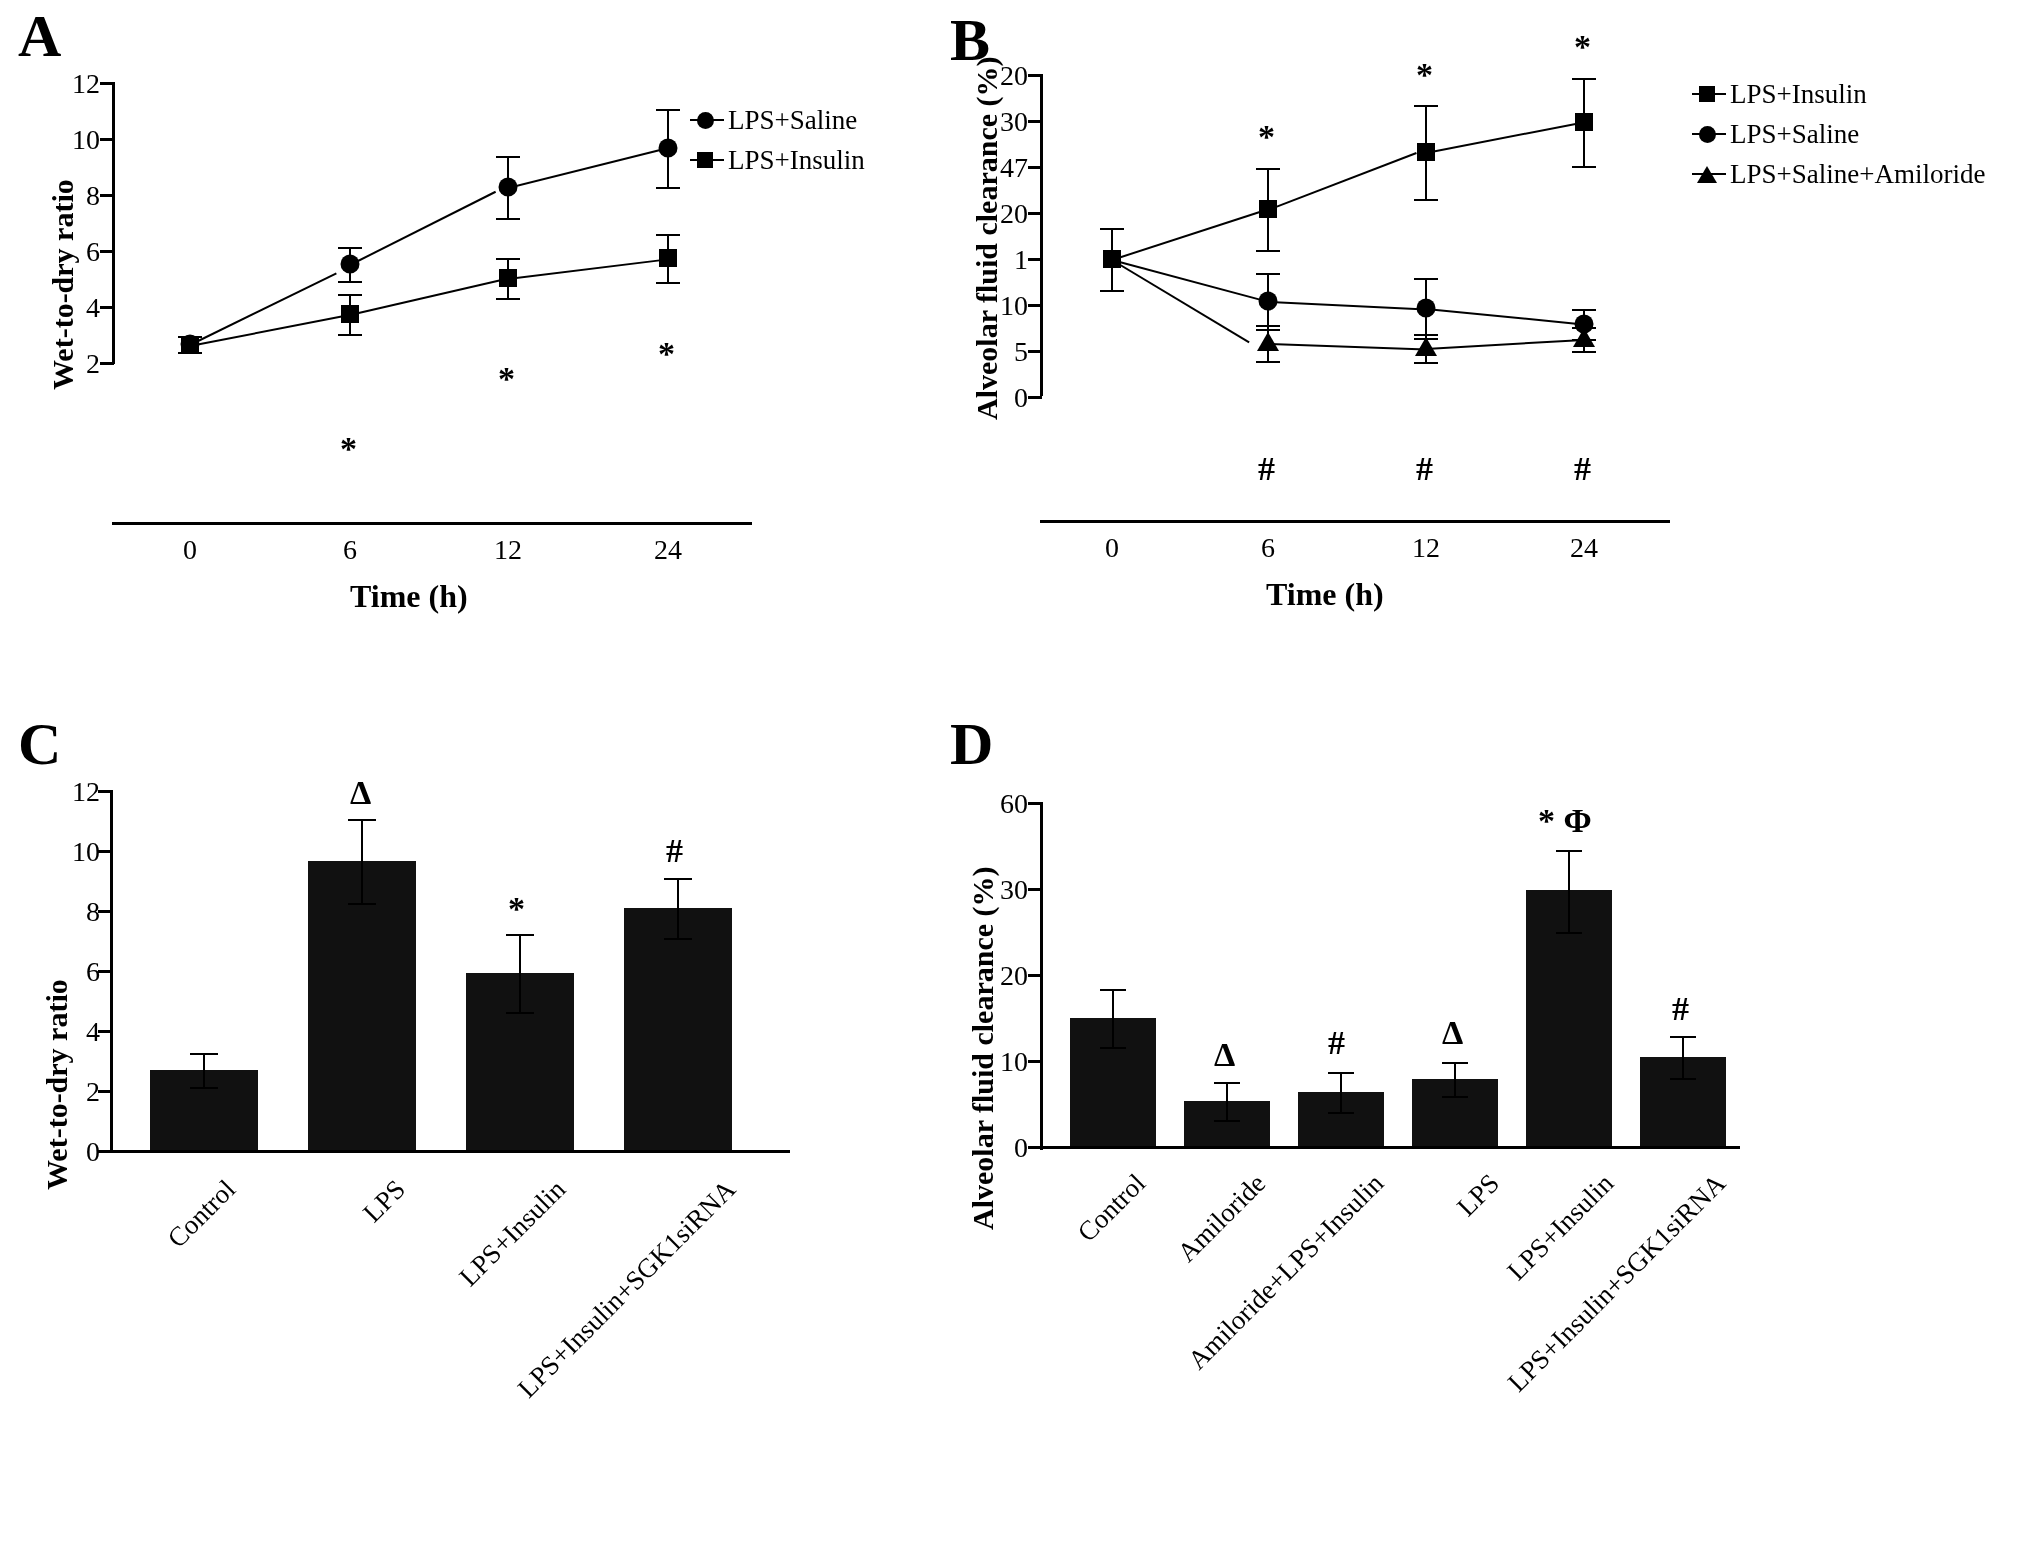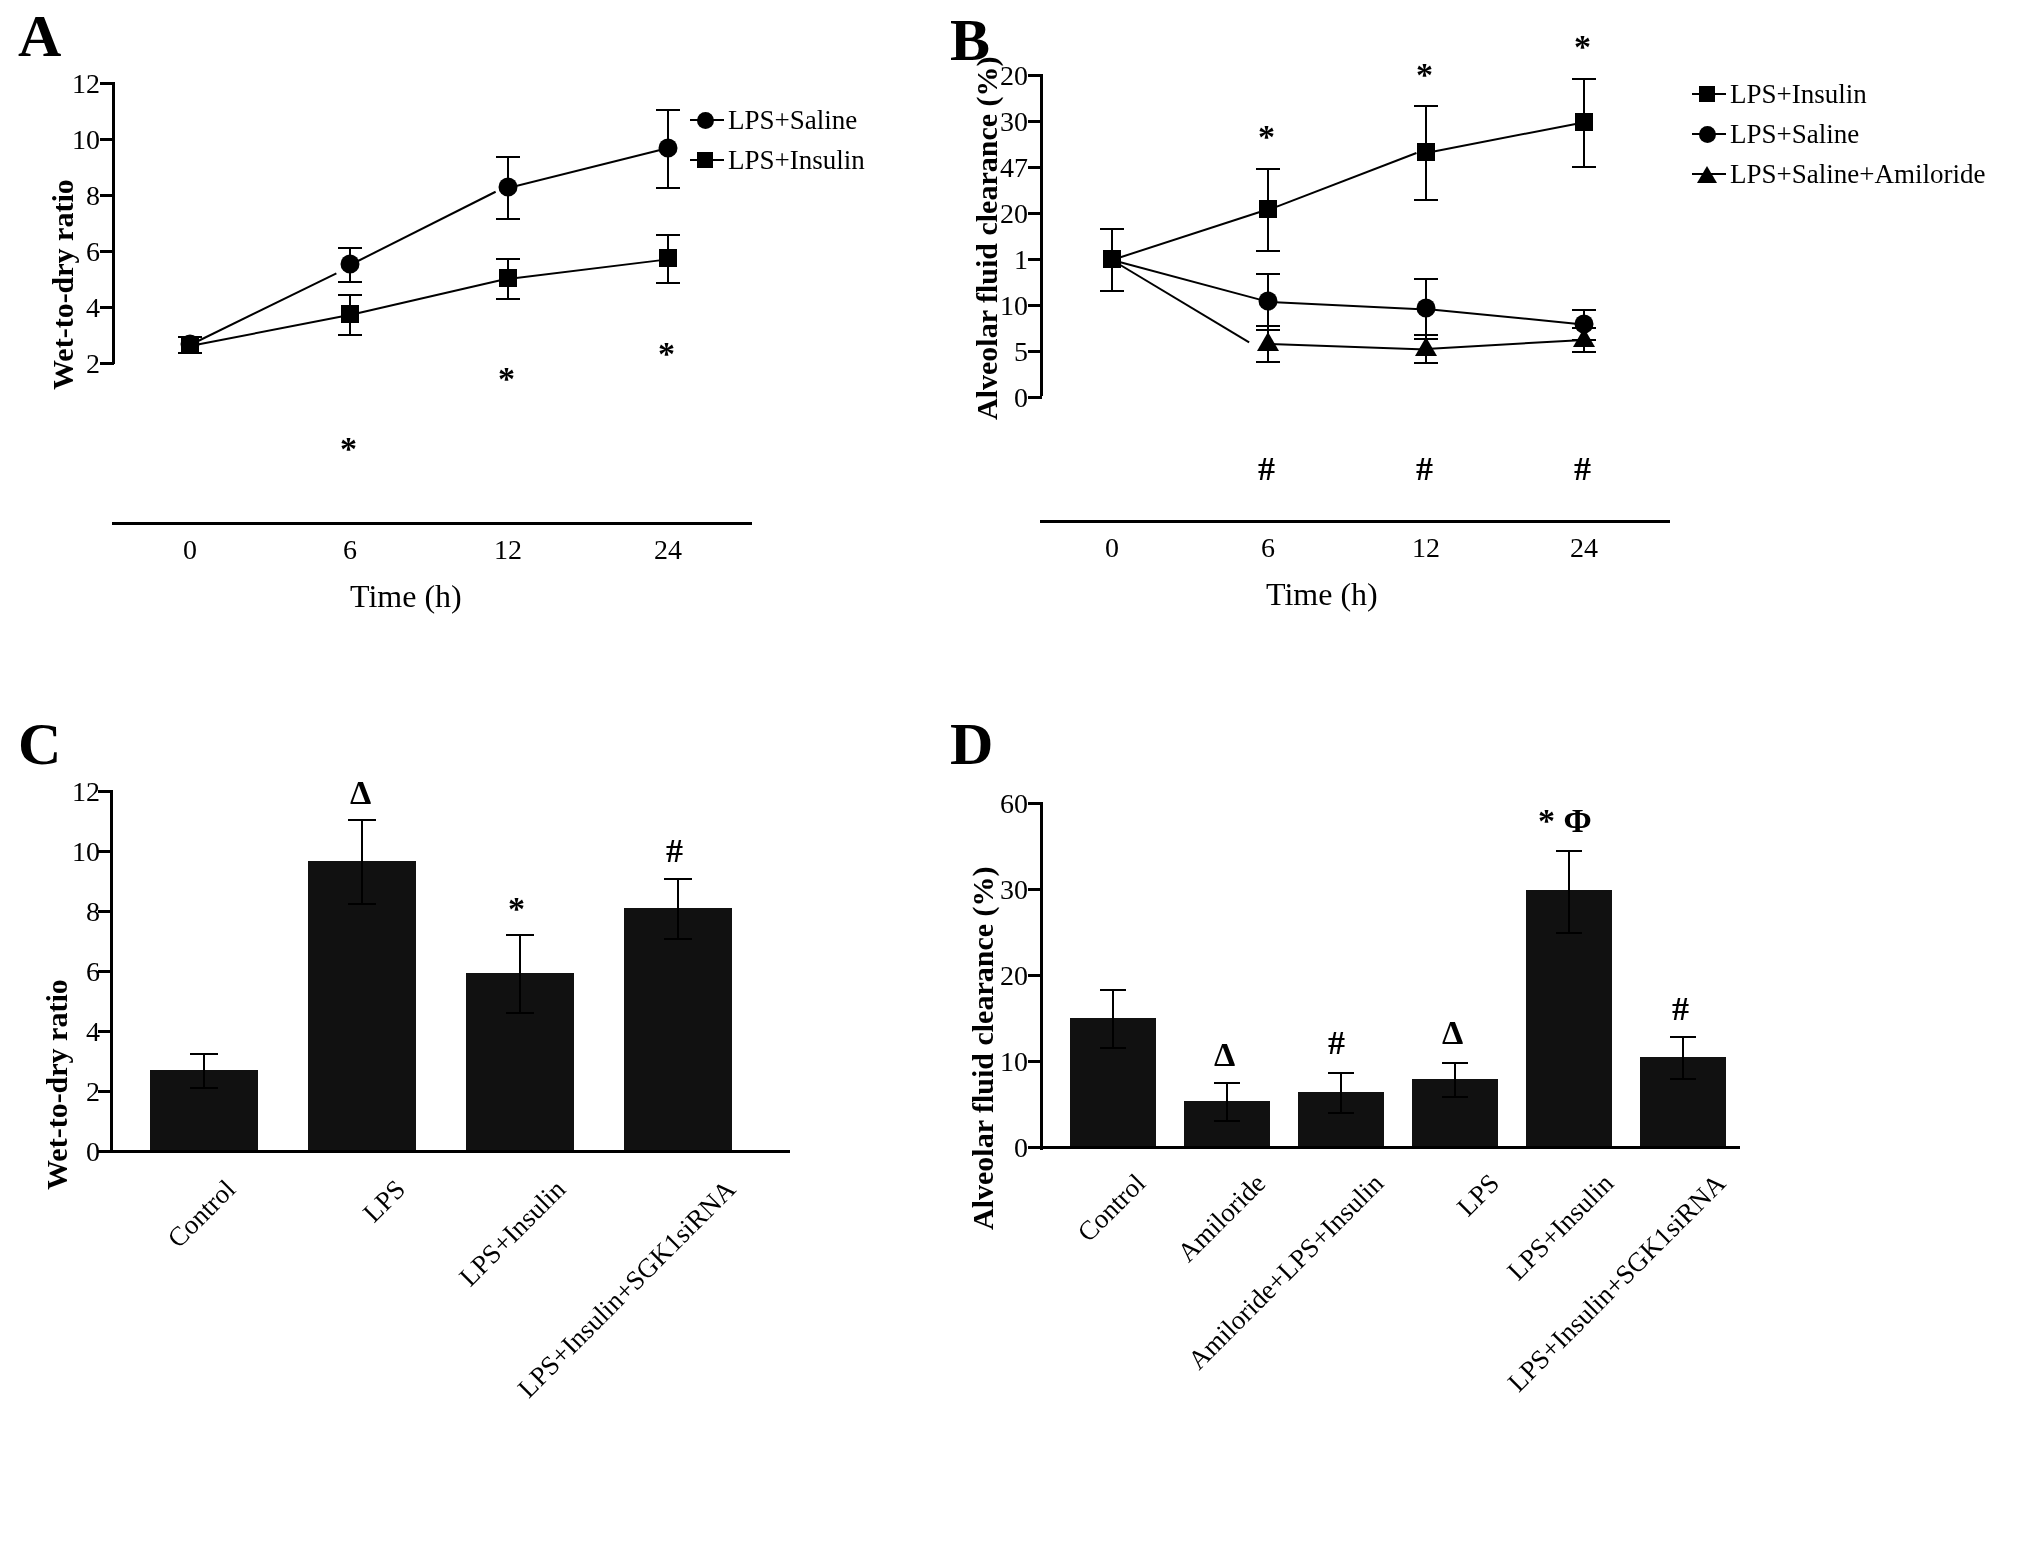--- a/index.html
+++ b/index.html
@@ -1,21 +1,21 @@
 <!DOCTYPE html>
 <html><head>
 <meta charset="utf-8">
 <style>
   html,body{margin:0;padding:0;background:#ffffff;}
   body{width:2031px;height:1559px;font-family:"Liberation Serif",serif;color:#000;overflow:hidden;}
   .figure{position:relative;width:2031px;height:1559px;}
   .panel{position:absolute;}
   .panel-letter{position:absolute;font-family:"Liberation Serif",serif;font-weight:bold;font-size:60px;line-height:1;}
   .ylabel{position:absolute;font-weight:bold;font-size:30px;transform-origin:0 0;transform:rotate(-90deg);white-space:nowrap;}
-  .xlabel{position:absolute;font-weight:normal;font-size:32px;white-space:nowrap;}
+  .xlabel{position:absolute;font-weight:bold;font-size:32px;white-space:nowrap;}
   .tick-label{position:absolute;font-size:28px;text-align:right;white-space:nowrap;}
   .xtick-label{position:absolute;font-size:28px;text-align:center;white-space:nowrap;}
   .axis-line{position:absolute;background:#000;}
   .tick{position:absolute;background:#000;}
   .legend{position:absolute;font-size:27px;white-space:nowrap;}
   .legend-row{display:flex;align-items:center;height:40px;}
   .legend-mark{width:34px;display:flex;align-items:center;justify-content:center;margin-right:6px;}
   .sym-sq{width:16px;height:16px;background:#000;display:inline-block;}
   .sym-ci{width:17px;height:17px;background:#000;border-radius:50%;display:inline-block;}
   .sym-tr{width:0;height:0;border-left:10px solid transparent;border-right:10px solid transparent;border-bottom:17px solid #000;display:inline-block;}

